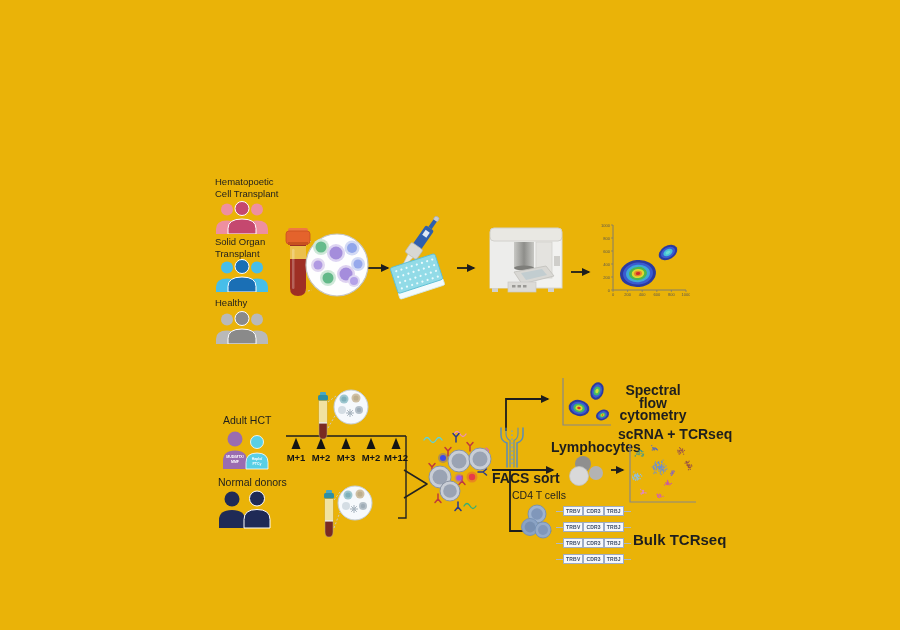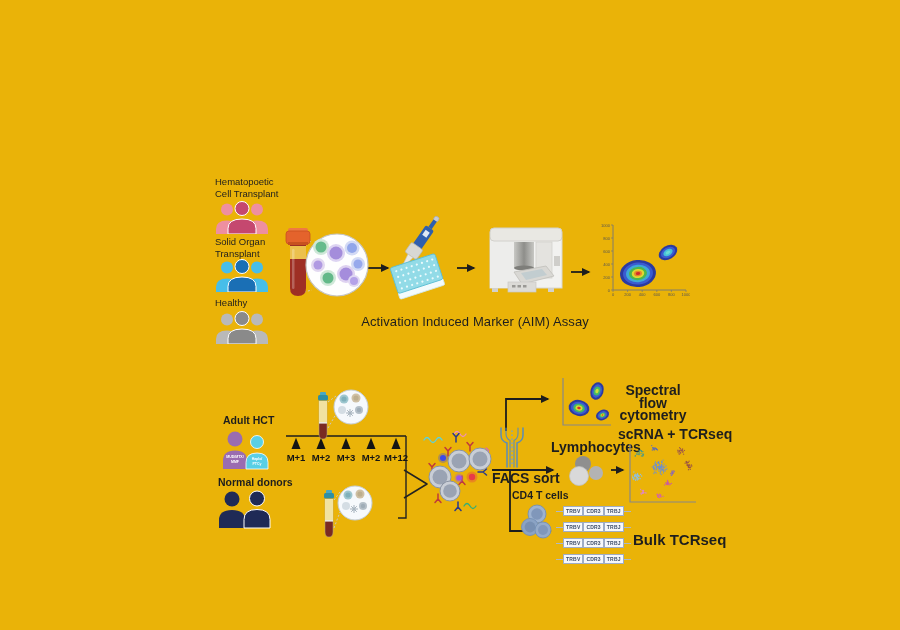--- a/index.html
+++ b/index.html
@@ -1,21 +1,21 @@
 <!DOCTYPE html>
 <html><head>
 <meta charset="utf-8">
 <style>
   html,body{margin:0;padding:0;background:#fff;}
   .canvas{position:relative;width:900px;height:630px;background:#eab308;
           font-family:"Liberation Sans",sans-serif;overflow:hidden;}
   .abs{position:absolute;}
   .lbl{color:#1e1e1e;}
   .fs10{font-size:9.5px;line-height:11.5px;font-weight:500;}
-  .fs105{font-size:10.5px;line-height:13px;font-weight:700;}
+  .fs105{font-size:10.5px;line-height:13px;font-weight:400;}
   .fs11{font-size:14px;line-height:12.5px;font-weight:600;}
   .fs13{font-size:13px;font-weight:500;letter-spacing:.1px;}
   .ctr{text-align:center;}
   .tl-label{position:absolute;width:28px;margin-left:-14px;text-align:center;
             font-size:9.5px;font-weight:700;color:#141414;}
   .tcr-row{position:absolute;display:flex;align-items:center;}
   .tcr-stub{width:7px;height:1px;background:#aeb8c8;}
   .tcr-box{border:1px solid #9fadc6;background:#f6f8fb;color:#3c4c68;
            font-size:5px;line-height:6px;padding:1px 2px;font-weight:600;letter-spacing:.2px;}
   svg{display:block;}
@@ -246,21 +246,20 @@
       <ellipse rx="2.2" ry="1.5" fill="#d42b2b"></ellipse>
     </g>
     <g transform="translate(70,32.5) rotate(-32)">
       <ellipse rx="10" ry="6.8" fill="#2b3aa0"></ellipse>
       <ellipse rx="7.6" ry="5" fill="#3b5bd0"></ellipse>
       <ellipse rx="5" ry="3.2" fill="#46c0d8"></ellipse>
       <ellipse rx="2.6" ry="1.6" fill="#6adcd2"></ellipse>
     </g>
   </svg>
 
-  <div class="abs lbl fs13 ctr" style="left:320px;top:314px;width:310px">Activation Induced Marker (AIM) Assay</div>
 
   <div class="abs lbl fs105" style="left:223px;top:414px">Adult HCT</div>
 
   <svg class="abs" style="left:222px;top:429px" width="50" height="42" viewBox="0 0 50 42">
     <g fill="#9a6cb0">
       <circle cx="13" cy="10" r="7.5"></circle>
       <path d="M1,40 V32 Q1,21.5 13,21.5 Q25,21.5 25,32 V40 Z"></path>
     </g>
     <g stroke="#ffffff" stroke-width="0.8" fill="#59cfe5">
       <circle cx="35" cy="13" r="6.5"></circle>

